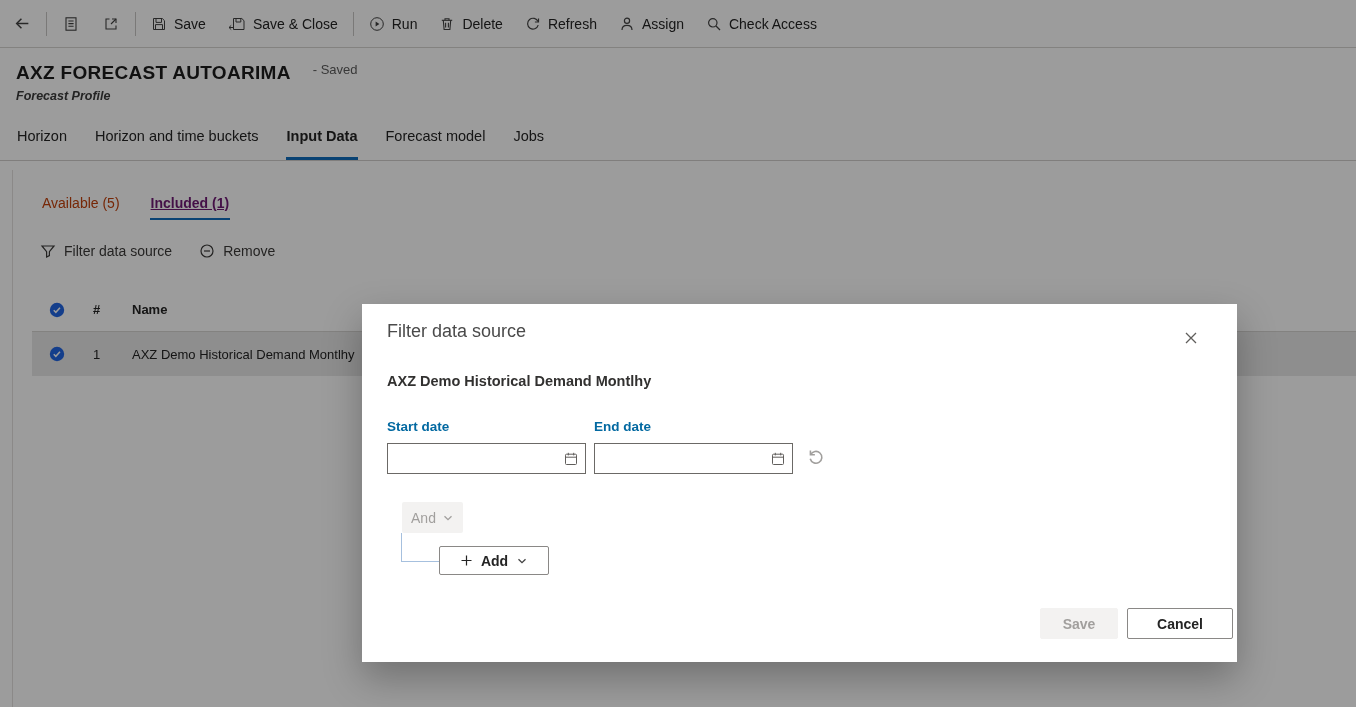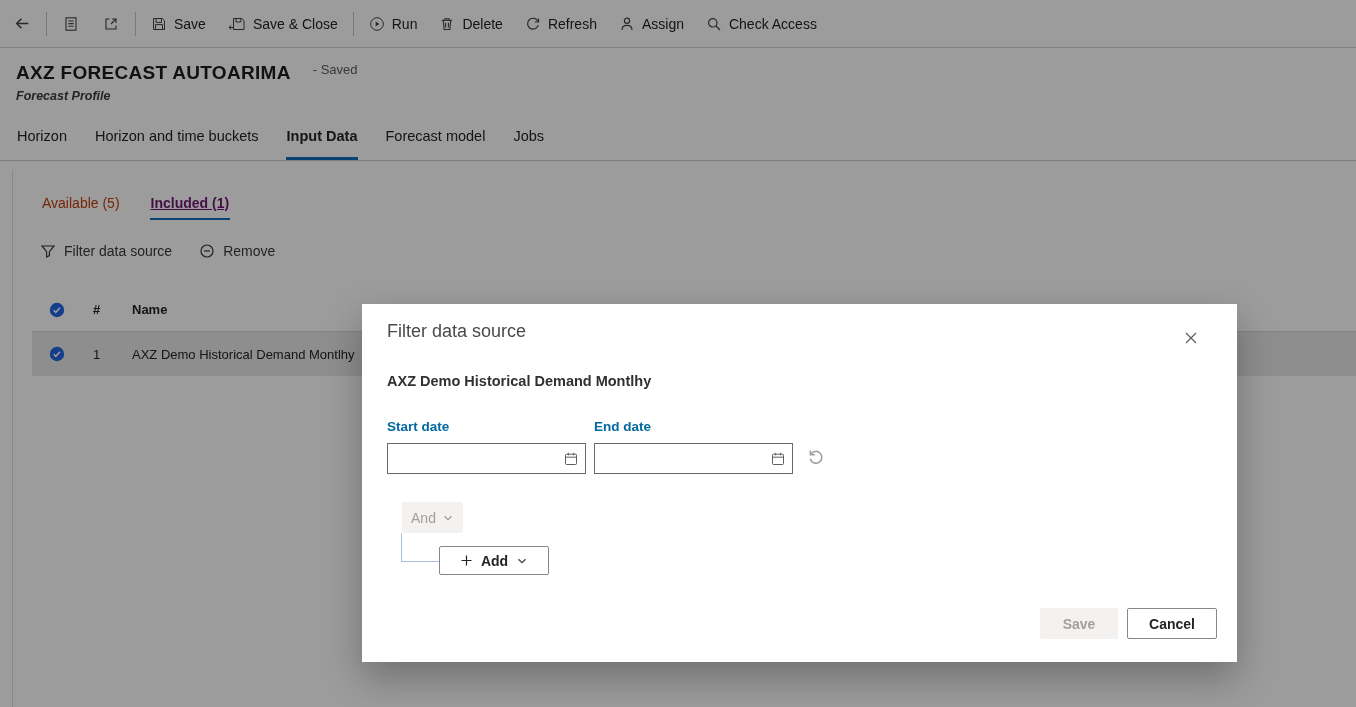--- a/index.html
+++ b/index.html
@@ -125,21 +125,21 @@
     background:#fff; border:1px solid #8a8886; border-radius:2px; cursor:pointer;
     display:flex; align-items:center; justify-content:center; gap:8px;
     font-size:14px; font-weight:600; color:#242424; font-family:"Liberation Sans", sans-serif;
   }
   .dlg-btn {
     position:absolute; top:304px; height:31px; border-radius:2px; cursor:pointer;
     font-size:14px; font-weight:600; font-family:"Liberation Sans", sans-serif;
     display:flex; align-items:center; justify-content:center;
   }
   .btn-save { left:678px; width:78px; background:#f3f2f1; color:#a19f9d; border:1px solid #f3f2f1; }
-  .btn-cancel { left:765px; width:90px; background:#fff; color:#242424; border:1px solid #8a8886; }
+  .btn-cancel { left:765px; width:106px; background:#fff; color:#242424; border:1px solid #8a8886; }
 </style>
 </head>
 <body>
 
 <div class="cmdbar">
   <button class="icon-btn">
     <span>
       <svg width="17" height="17" viewBox="0 0 16 16" fill="none" stroke="#424242" stroke-width="1.4">
           <path d="M13.5 8 H3"></path>
           <path d="M7 3.5 L2.5 8 L7 12.5"></path>

